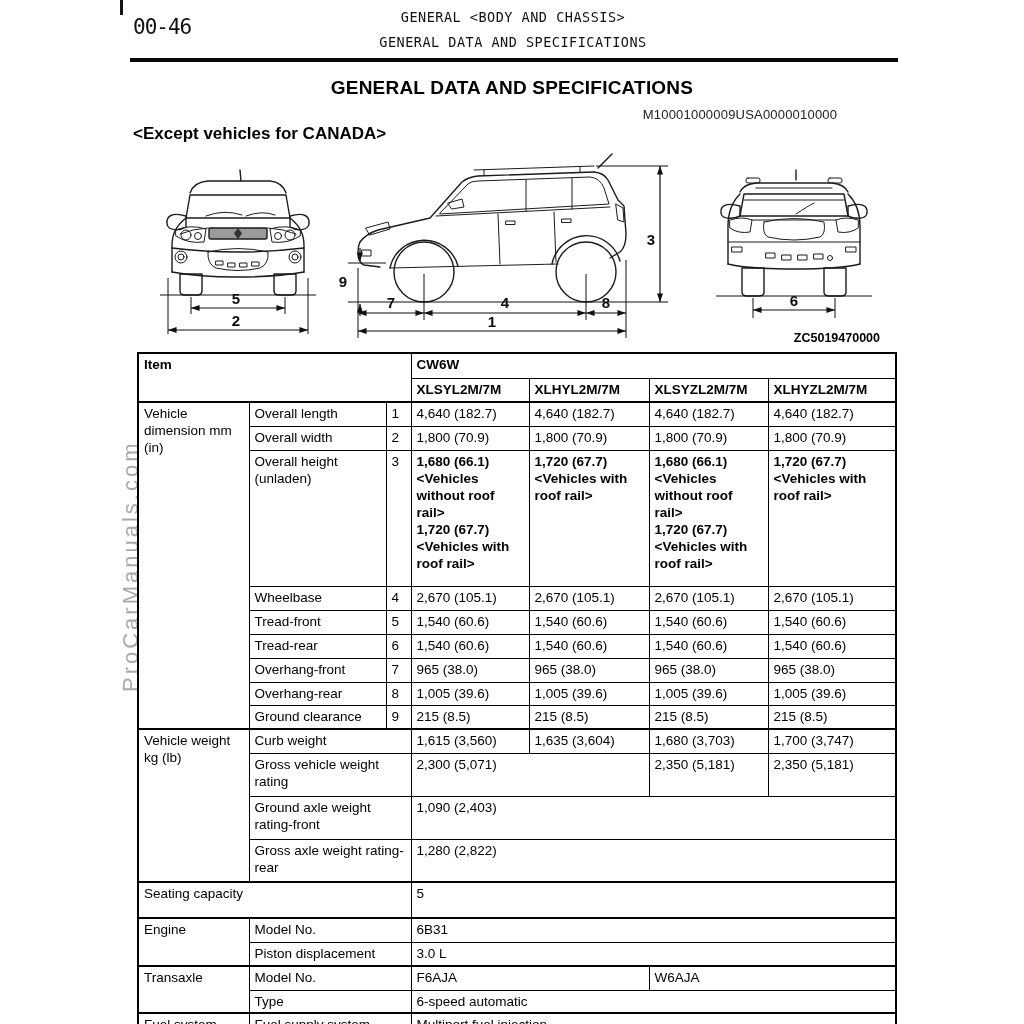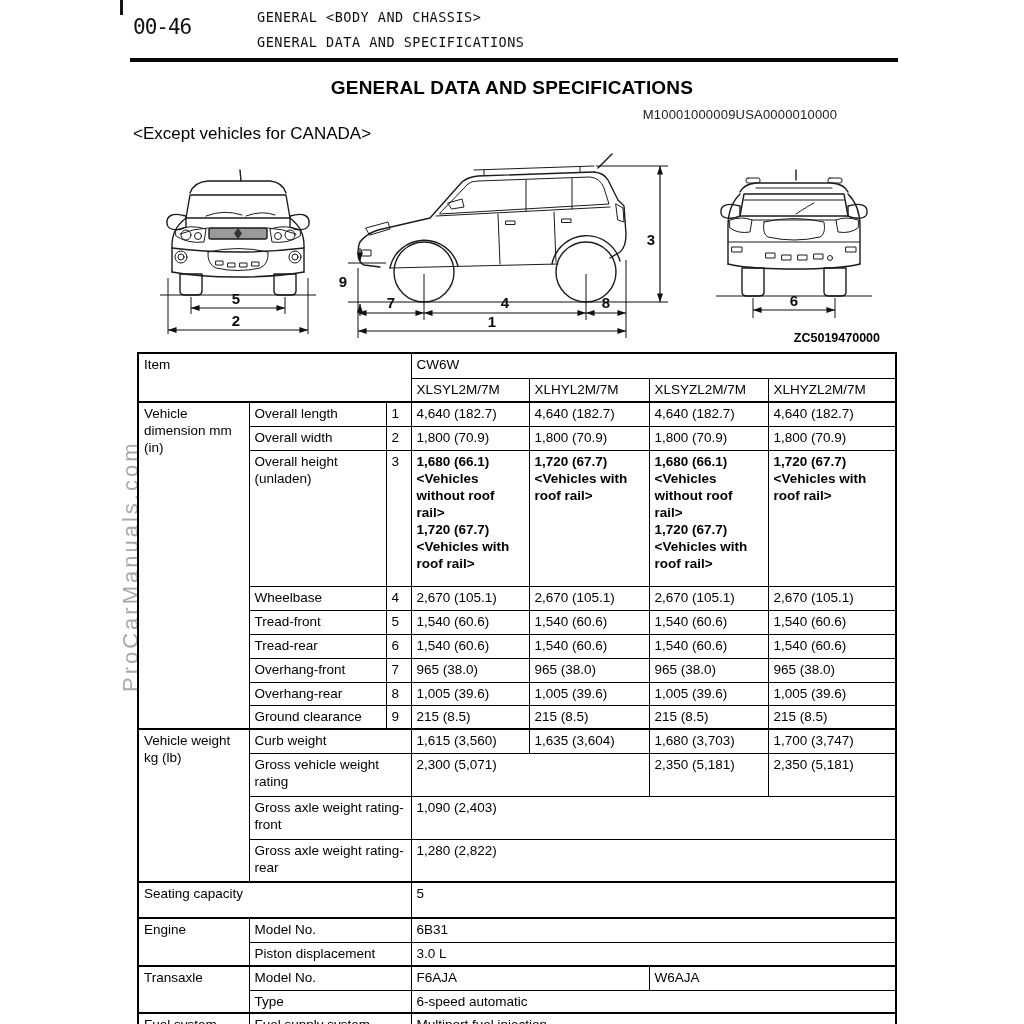--- a/index.html
+++ b/index.html
@@ -1,50 +1,50 @@
 <!DOCTYPE html>
 <html><head>
 <meta charset="utf-8">
 <style>
   html,body{margin:0;padding:0;background:#e8e8e8;}
   .page{position:relative;width:1024px;height:1024px;background:#ffffff;overflow:hidden;
         font-family:"Liberation Sans",sans-serif;color:#000;}
   .edge-mark{position:absolute;left:120px;top:0;width:3px;height:15px;background:#141414;}
   .page-num{position:absolute;left:133px;top:15px;font-family:"DejaVu Sans Mono",monospace;
             font-size:21px;letter-spacing:-1px;color:#111;}
-  .hdr-small{position:absolute;top:5px;left:257px;width:512px;text-align:left;
+  .hdr-small{position:absolute;top:5px;left:257px;width:512px;text-align:center;
              font-family:"DejaVu Sans Mono",monospace;font-size:13.5px;line-height:25px;
              letter-spacing:.5px;color:#111;}
   .rule{position:absolute;left:130px;top:58px;width:768px;height:4px;background:#0a0a0a;}
   .title{position:absolute;left:212px;top:77px;width:600px;text-align:center;
          font-size:19px;font-weight:bold;letter-spacing:.2px;}
   .doc-code{position:absolute;left:590px;top:107px;width:300px;text-align:center;
             font-size:13px;color:#222;letter-spacing:.2px;}
-  .section-heading{position:absolute;left:133px;top:124px;font-size:17px;font-weight:normal;}
+  .section-heading{position:absolute;left:133px;top:124px;font-size:17px;font-weight:bold;}
   .fig-code{position:absolute;left:640px;top:331px;width:240px;text-align:right;
             font-size:12.5px;font-weight:bold;}
   .watermark{position:absolute;left:118px;top:692px;transform:rotate(-90deg);
              transform-origin:0 0;font-size:22px;letter-spacing:3px;color:#a9a9a9;
              white-space:nowrap;}
   
   .fv{position:absolute;left:148px;top:162px;}
   .sv{position:absolute;left:328px;top:150px;}
   .rv{position:absolute;left:708px;top:168px;}
   .car{fill:none;stroke:#1c1c1c;stroke-width:1.4;stroke-linejoin:round;stroke-linecap:round;}
   .thin{stroke-width:1;}
   .dim{fill:none;stroke:#101010;stroke-width:1.2;}
   .ref{fill:none;stroke:#101010;stroke-width:1;}
   .dlab{font:bold 15px "Liberation Sans",sans-serif;fill:#0c0c0c;text-anchor:middle;}
   
   table.spec{position:absolute;left:137px;top:352px;width:758px;border-collapse:collapse;
              table-layout:fixed;border:2.5px solid #000;
              font:13.5px/17px "Liberation Sans",sans-serif;}
   table.spec td,table.spec th{border:1.5px solid #000;vertical-align:top;
              padding:2px 5px;overflow:hidden;text-align:left;}
-  table.spec th{font-weight:normal;}
+  table.spec th{font-weight:bold;}
   tr.thick td,tr.thick th{border-top-width:2.5px;}
   td.num{text-align:center;padding:2px 1px;}
   .jx{text-align:justify;}
   .pre{white-space:pre-line;font-weight:bold;}
 </style>
 </head>
 <body>
 
 <div class="page">
 
@@ -313,21 +313,21 @@
       <td>1,680 (3,703)</td>
       <td>1,700 (3,747)</td>
     </tr>
     <tr style="height:43px">
       <td colspan="2" class="jx">Gross vehicle weight rating</td>
       <td colspan="2">2,300 (5,071)</td>
       <td>2,350 (5,181)</td>
       <td>2,350 (5,181)</td>
     </tr>
     <tr style="height:43px">
-      <td colspan="2" class="jx">Gross axle weight rating-front</td>
+      <td colspan="2" class="jx">Ground axle weight rating-front</td>
       <td colspan="4">1,090 (2,403)</td>
     </tr>
     <tr style="height:43px">
       <td colspan="2" class="jx">Gross axle weight rating-rear</td>
       <td colspan="4">1,280 (2,822)</td>
     </tr>
     <tr class="thick" style="height:36px">
       <td colspan="3">Seating capacity</td>
       <td colspan="4">5</td>
     </tr>

